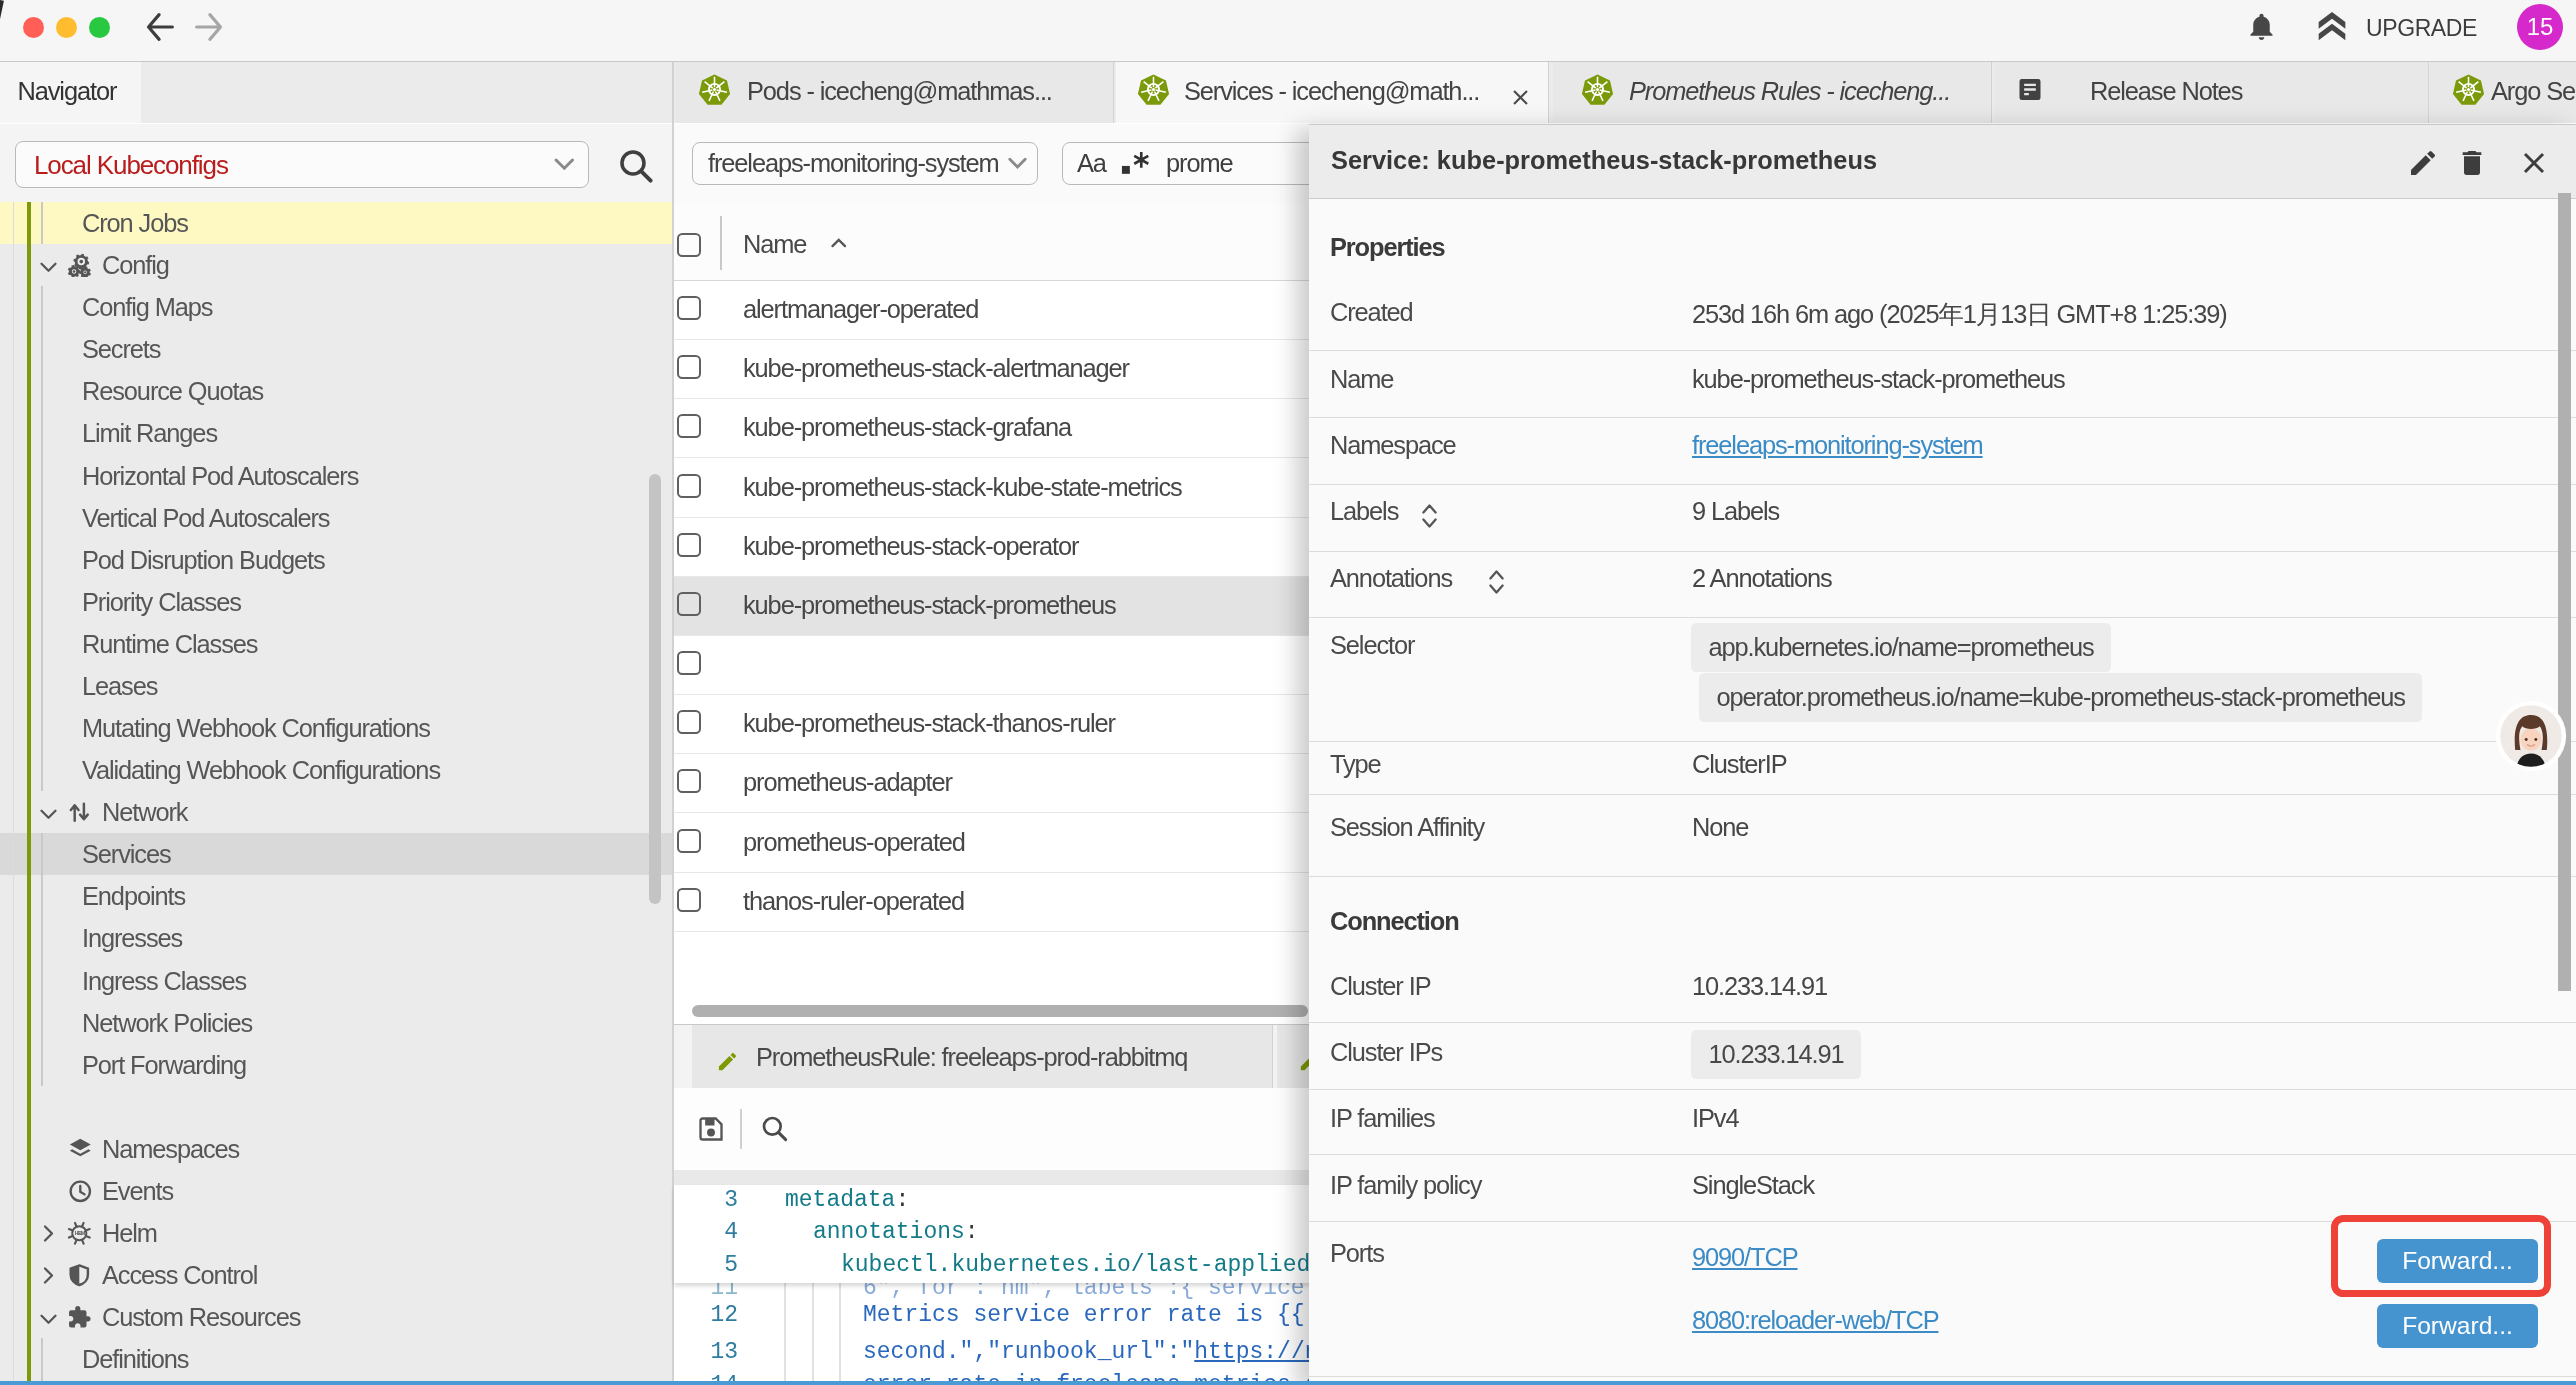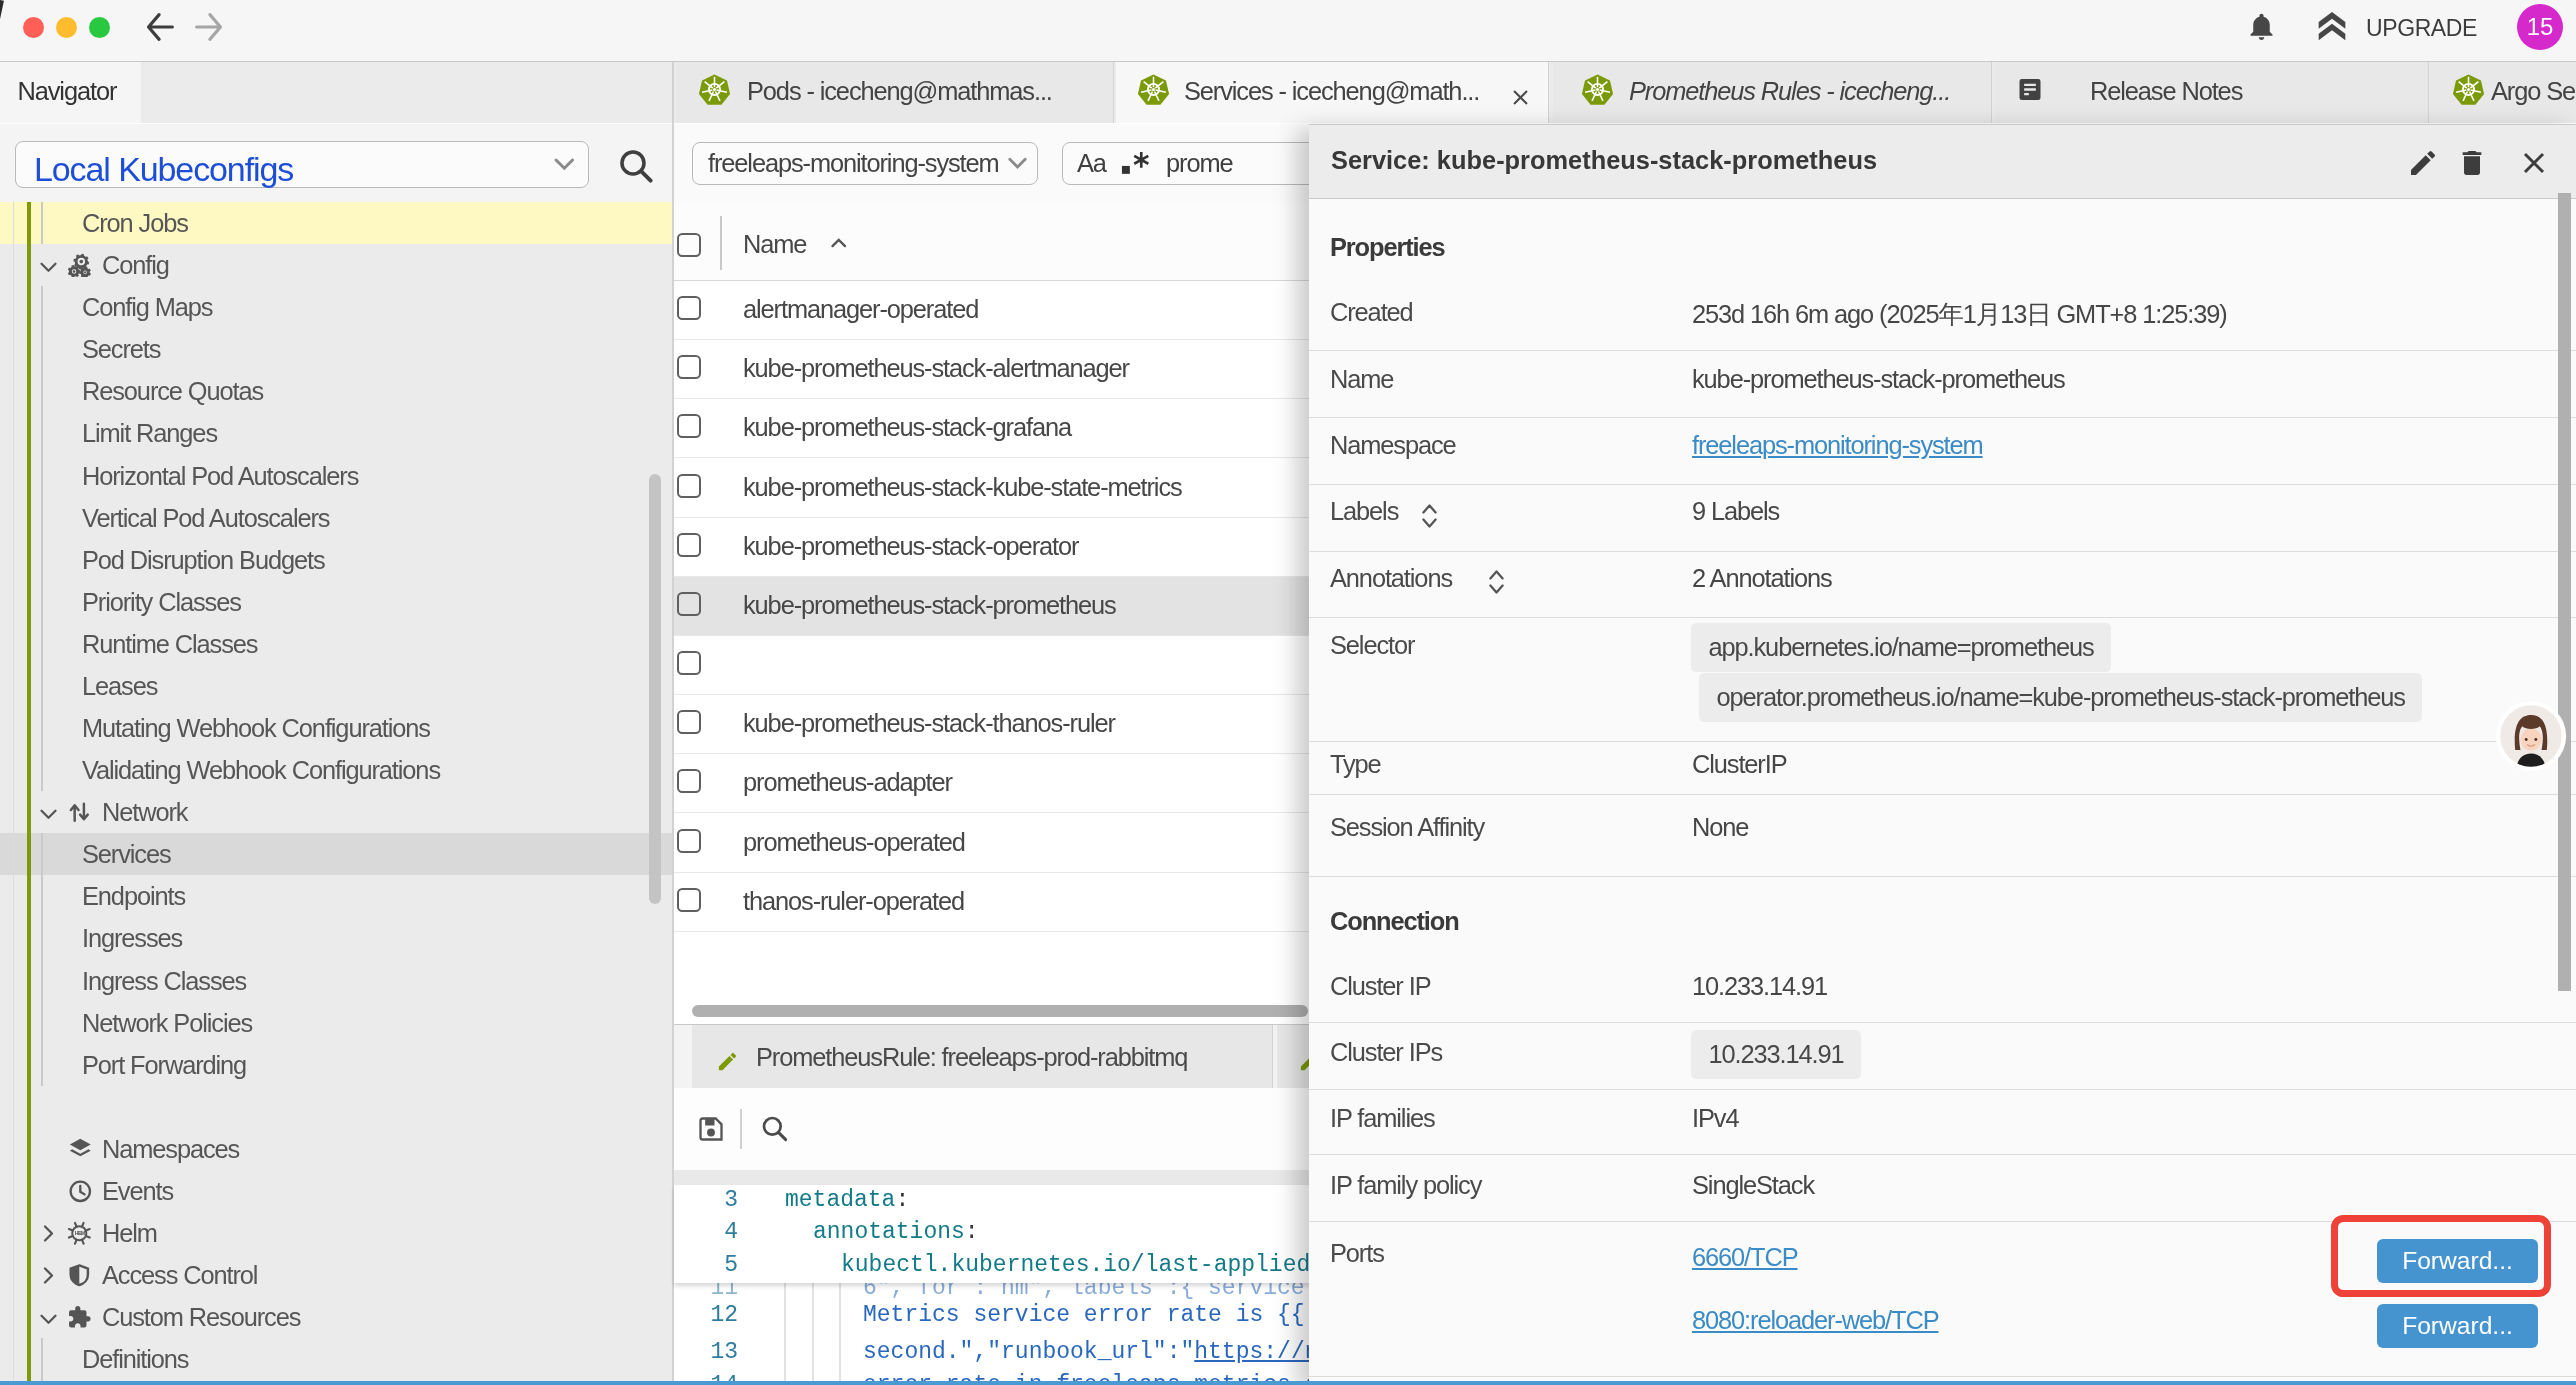--- a/index.html
+++ b/index.html
@@ -146,21 +146,21 @@
           </g>
         </svg>
         <div class="ttxt" style="left:61px">Argo Se</div>
       </div>
 </div>
 <div class="abs" style="left:672px;top:62px;width:1.8px;height:1323px;background:#d2d2d2"></div>
 
 <div id="sidebar">
   <div id="sideTop">
     <div class="selbox" style="left:15px;top:16.7px;width:574px;height:47px"></div>
-    <div class="abs" style="left:34px;top:26px;font-size:34px;letter-spacing:-1.1px;color:#1d4ed8">Local Kubeconfigs</div>
+    <div class="abs" style="left:34px;top:26px;font-size:26px;letter-spacing:-1.1px;color:#b91c1c">Local Kubeconfigs</div>
     <svg class="icon" style="left:552px;top:33px" width="24.6" height="15" viewBox="0 0 30 20">
           <path d="M4 4 15 15 26 4" stroke="#8a8a8a" stroke-width="4" fill="none" stroke-linecap="round"></path>
         </svg>
     <svg class="icon" style="left:618px;top:147px;top:24px" width="37" height="37" viewBox="0 0 42 42">
           <circle cx="17" cy="17" r="12.5" stroke="#3f3f3f" stroke-width="4" fill="none"></circle>
           <path d="M26.5 26.5 37 37" stroke="#3f3f3f" stroke-width="4.5" stroke-linecap="round"></path>
         </svg>
   </div>
   <div id="tree" style="position:absolute;left:0;top:78px;width:672px;height:1184px">
         <div class="treerow" style="top:0px;background:#fef9c3;">
@@ -510,21 +510,21 @@
         <div class="dlabel" style="top:838px">Cluster IPs</div>
         <div class="chip" style="left:382px;top:830px">10.233.14.91</div>
         <div class="dsep" style="top:889px"></div>
         <div class="dlabel" style="top:904px">IP families</div>
         <div class="dval" style="top:904px">IPv4</div>
         <div class="dsep" style="top:954px"></div>
         <div class="dlabel" style="top:971px">IP family policy</div>
         <div class="dval" style="top:971px">SingleStack</div>
         <div class="dsep" style="top:1021px"></div>
         <div class="dlabel" style="top:1039px">Ports</div>
-        <div class="dval" style="top:1043px"><span class="dlink">6660/TCP</span></div>
+        <div class="dval" style="top:1043px"><span class="dlink">9090/TCP</span></div>
         <div class="dval" style="top:1106px"><span class="dlink">8080:reloader-web/TCP</span></div>
         <div class="fwd" style="top:1039px">Forward...</div>
         <div class="fwd" style="top:1104px">Forward...</div>
         <div class="abs" style="left:1022px;top:1015px;width:220px;height:82px;border:7px solid #ee4137;border-radius:12.3px"></div>
         <div class="dsep" style="top:1176px"></div>
         <div class="abs" style="left:1249px;top:-7px;width:13px;height:798px;background:#b0b0b0"></div>
       </div>
 </div>
 
 <div id="bluebar"></div>

